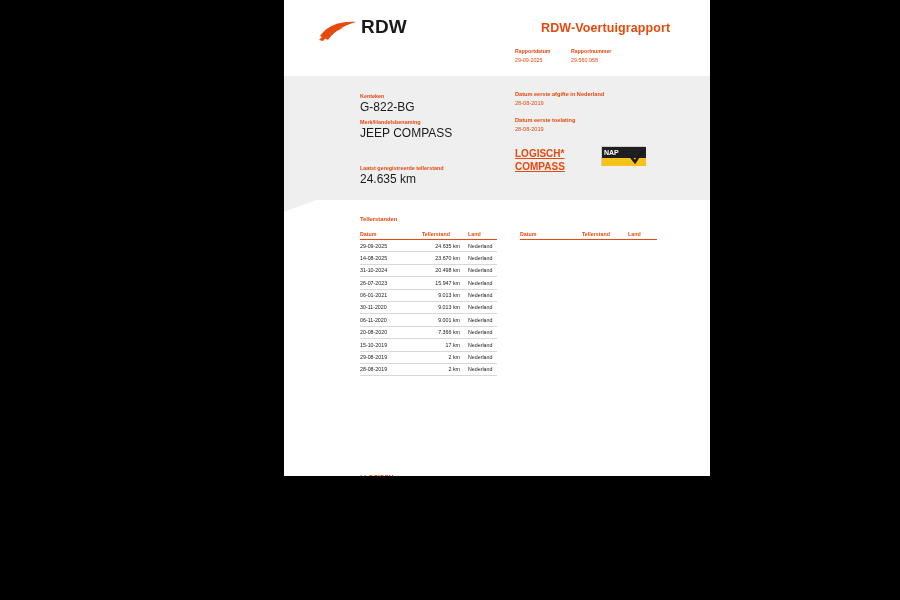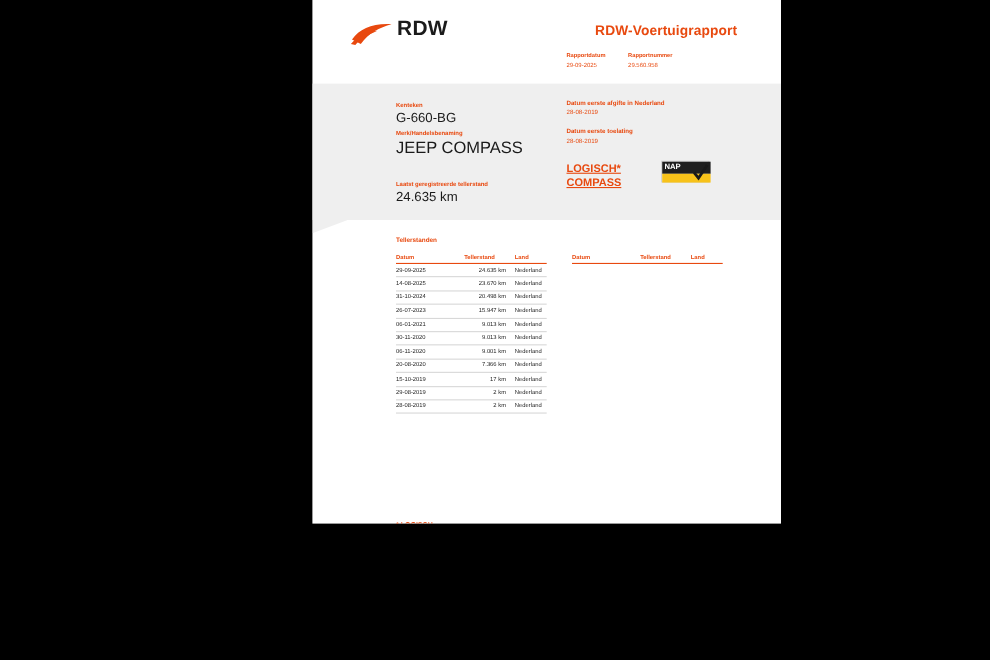--- a/index.html
+++ b/index.html
@@ -120,21 +120,21 @@
     left: 313px;
     top: 119px;
     font-size: 5.4px;
     font-weight: bold;
     color: #e8490f;
   }
   .merk-value {
     position: absolute;
     left: 313px;
     top: 126px;
-    font-size: 15px;
+    font-size: 12px;
     color: #1a1a1a;
   }
   .teller-label {
     position: absolute;
     left: 313px;
     top: 165px;
     font-size: 5.4px;
     font-weight: bold;
     color: #e8490f;
   }
@@ -324,21 +324,21 @@
     <div class="meta-col c2">
       <div class="meta-label">Rapportnummer</div>
       <div class="meta-value">29.560.958</div>
     </div>
   </div>
 
   <div class="grey-band" style="left:0;"></div>
   <div class="grey-notch" style="left:0;"></div>
 
   <div class="kenteken-label" style="left:76px;">Kenteken</div>
-  <div class="kenteken-value" style="left:76px;">G-660-BG</div>
+  <div class="kenteken-value" style="left:76px;">G-822-BG</div>
   <div class="merk-label" style="left:76px;">Merk/Handelsbenaming</div>
   <div class="merk-value" style="left:76px;">JEEP COMPASS</div>
   <div class="teller-label" style="left:76px;">Laatst geregistreerde tellerstand</div>
   <div class="teller-value" style="left:76px;">24.635 km</div>
 
   <div class="afgifte-label" style="left:231px;">Datum eerste afgifte in Nederland</div>
   <div class="afgifte-value" style="left:231px;">28-08-2019</div>
   <div class="toelating-label" style="left:231px;">Datum eerste toelating</div>
   <div class="toelating-value" style="left:231px;">28-08-2019</div>
 

